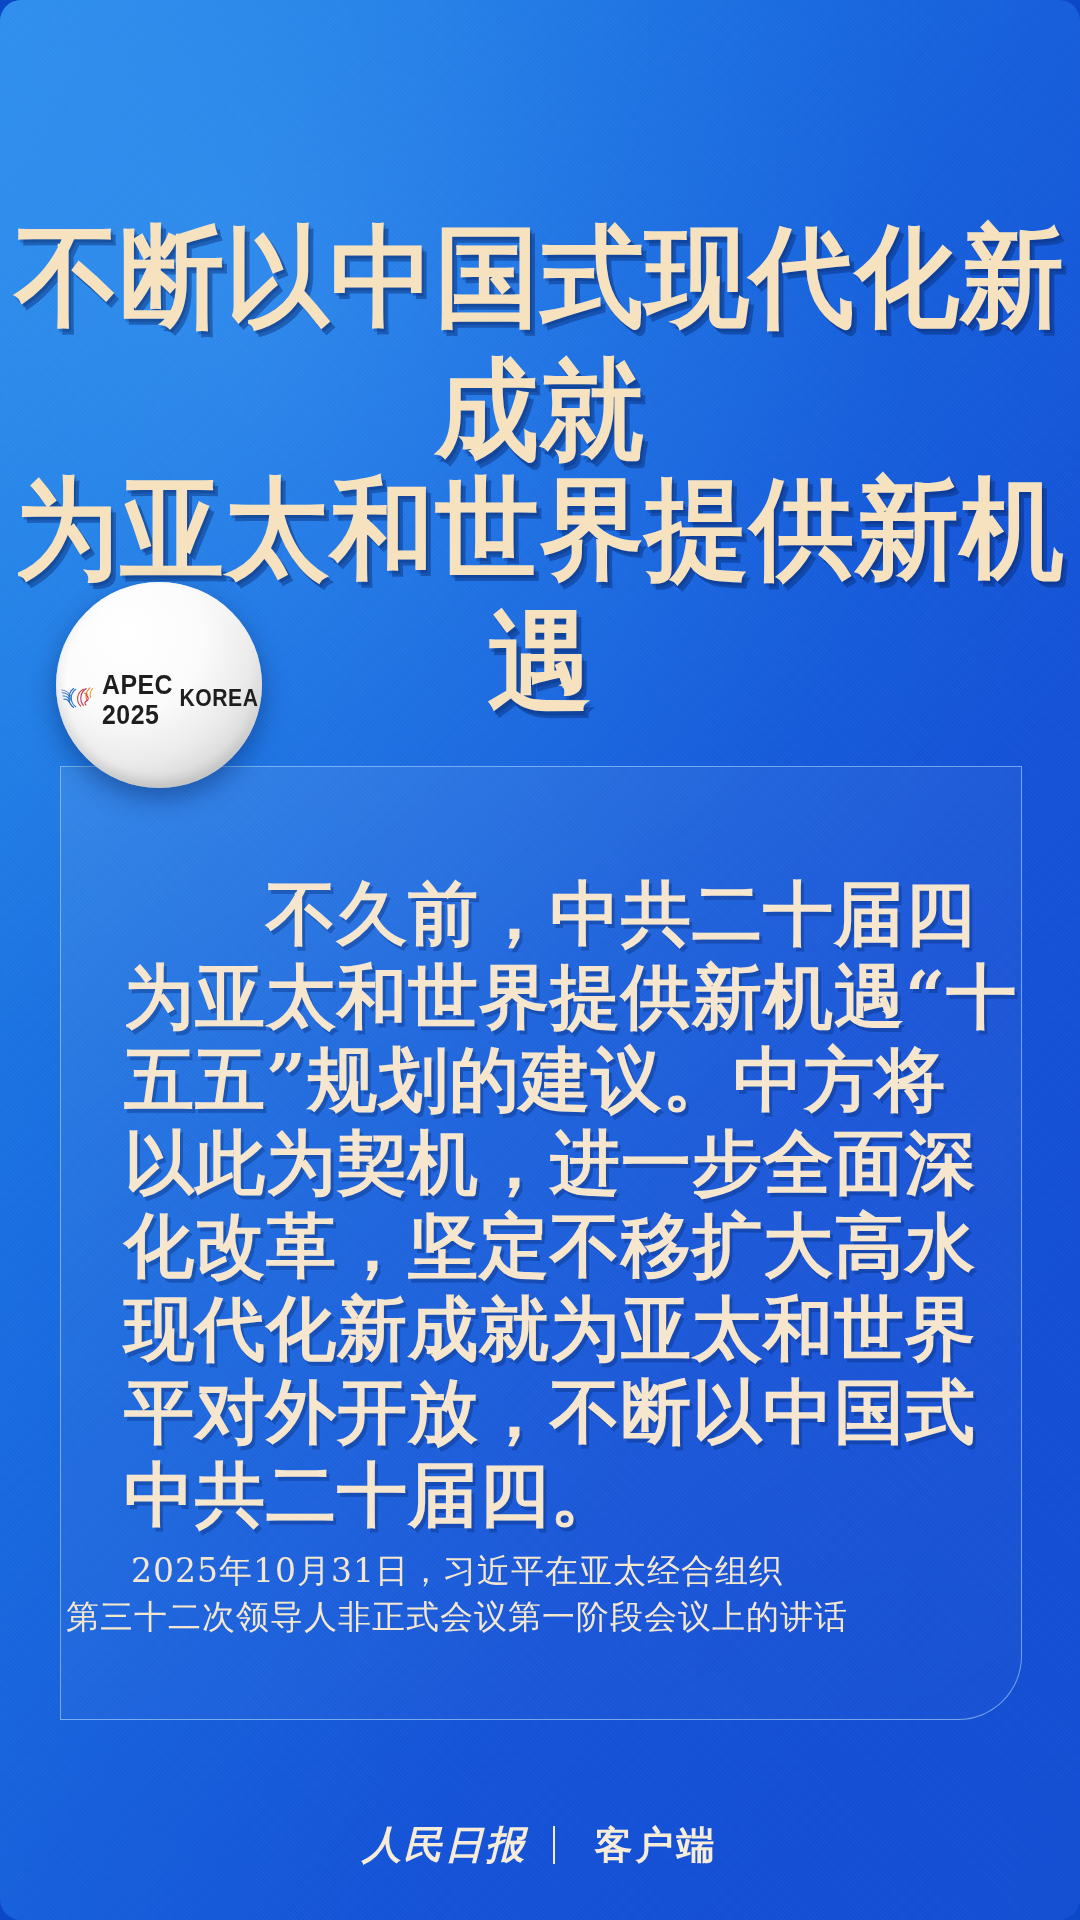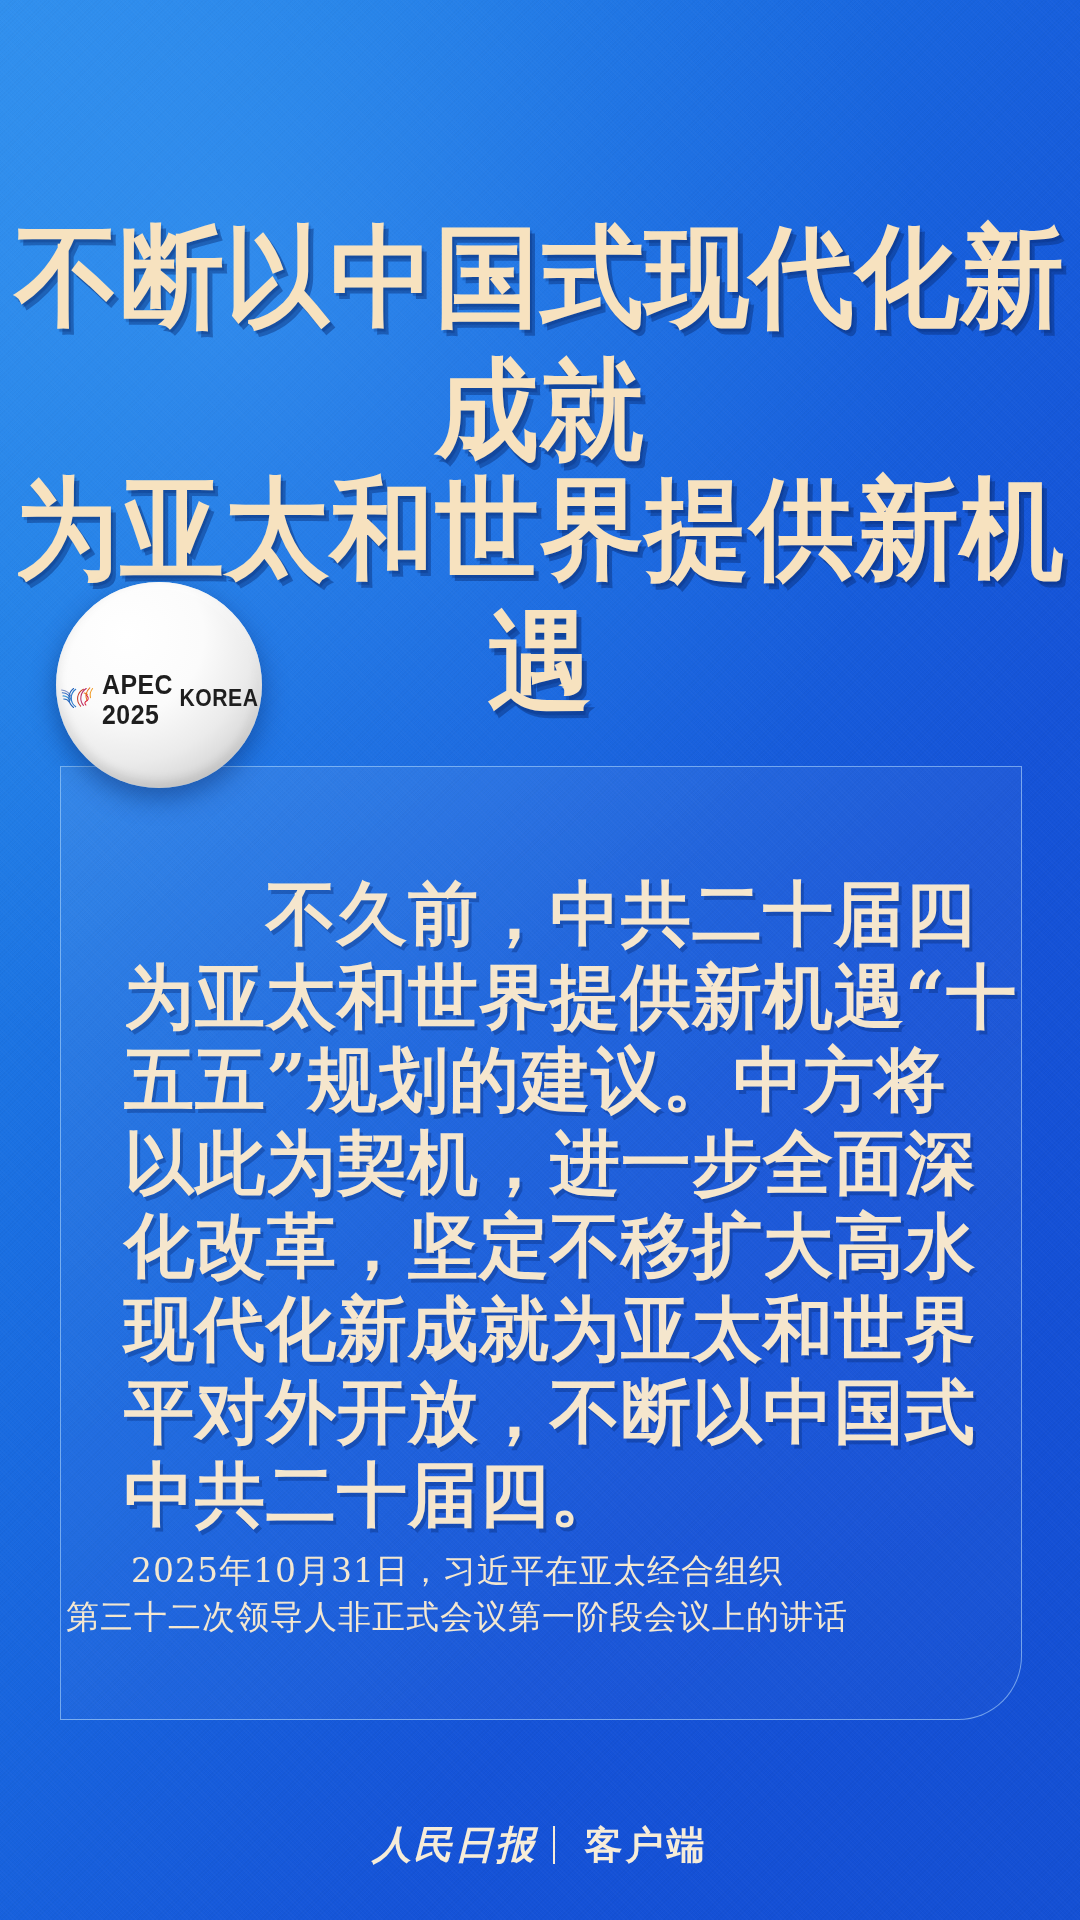--- a/index.html
+++ b/index.html
@@ -15,20 +15,21 @@
     font-family: "Liberation Sans", "DejaVu Sans", sans-serif;
     background:
       linear-gradient(118deg,
         #2a8bec 0%,
         #1f7ee6 16%,
         #1a6fe2 32%,
         #1760dd 50%,
         #1553d8 68%,
         #1450d6 84%,
         #1450d4 100%);
+    border-radius: 21px;
   }
   
   #texture {
     position: absolute;
     inset: 0;
     pointer-events: none;
     opacity: 0.17;
     background-image:
       repeating-linear-gradient(45deg,
         rgba(255,255,255,0.10) 0px,
@@ -176,21 +177,21 @@
 
   
   #footer {
     position: absolute;
     left: 0;
     top: 1818px;
     width: 1080px;
     display: flex;
     align-items: center;
     justify-content: center;
-    gap: 0px;
+    gap: 10px;
     z-index: 6;
   }
   #footer .brand {
     color: #f6ecd8;
     font-family: "DejaVu Serif", "Liberation Serif", serif;
     font-weight: 700;
     font-size: 39px;
     letter-spacing: 2px;
     font-style: italic;
     padding-right: 16px;

